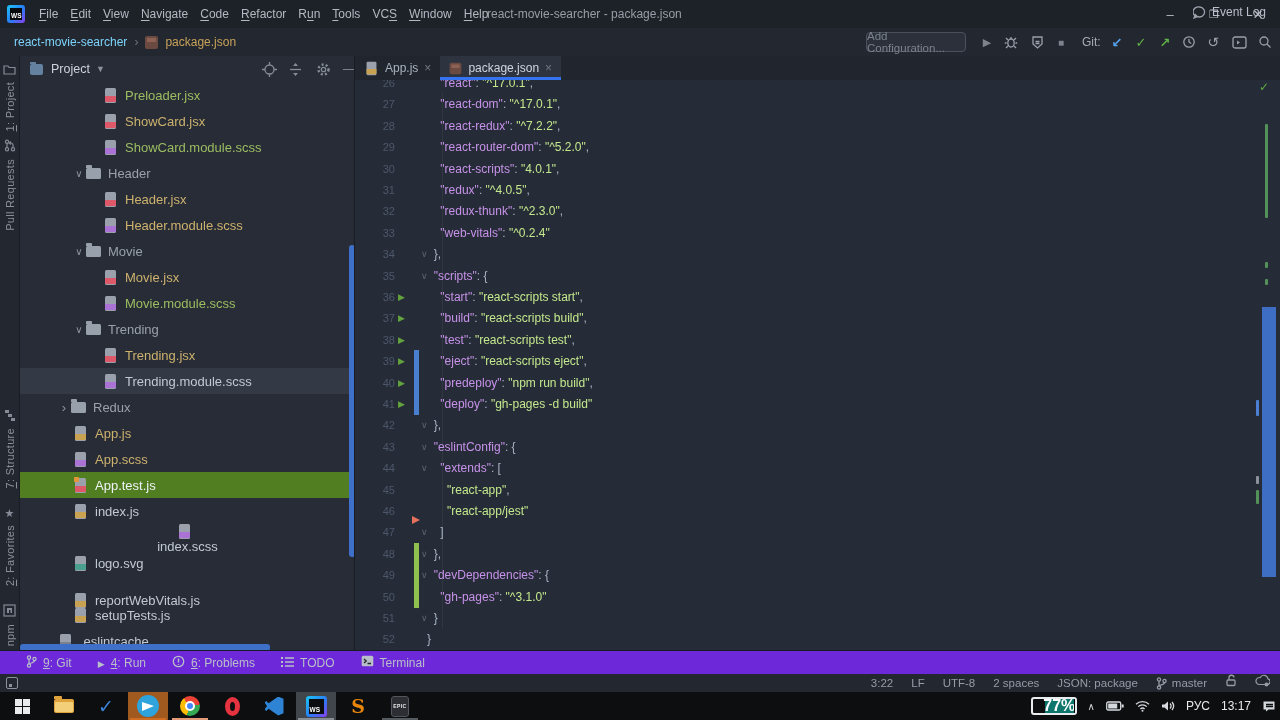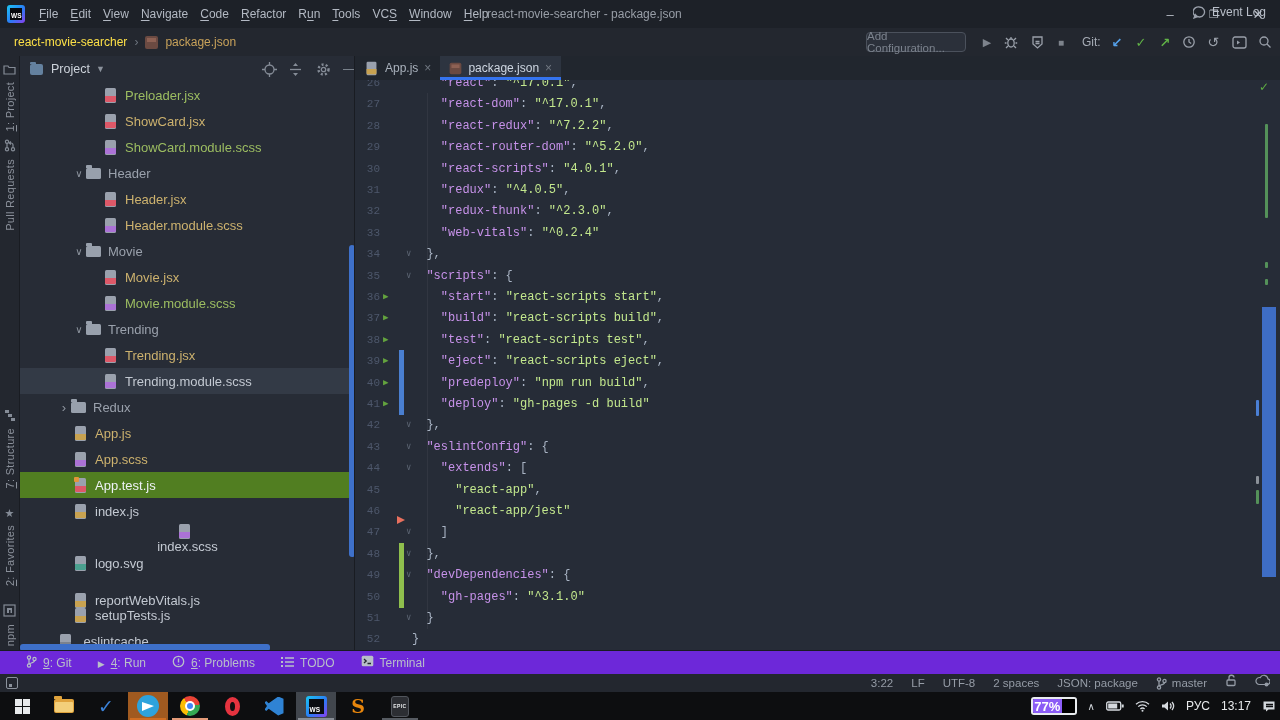--- a/index.html
+++ b/index.html
@@ -16,21 +16,21 @@
     font-size:6.5px;font-weight:bold;display:flex;align-items:flex-end;justify-content:flex-start;padding:1px;}
   .menu-item{padding:0 6px;color:#b3b9c3;font-size:12px;cursor:default;}
   .menu-item u{text-decoration:underline;text-underline-offset:2px;}
   #win-title{position:absolute;left:487px;top:0;height:28px;line-height:28px;color:#989ea7;font-size:12px;}
   #win-controls{position:absolute;right:0;top:0;height:28px;display:flex;}
   .win-btn{width:44px;height:28px;display:flex;align-items:center;justify-content:center;color:#b9bfc8;font-size:13px;}
 
   
   #toolbar{position:absolute;left:0;top:28px;width:1280px;height:28px;background:#23272f;}
   #breadcrumbs{position:absolute;left:14px;top:0;height:28px;display:flex;align-items:center;gap:7px;}
-  #bc-root{color:#fde047;font-size:12px;text-align:right;}
+  #bc-root{color:#7dd3fc;font-size:12px;text-align:right;}
   #bc-sep{color:#6d747e;font-size:12px;}
   .npm-ico{width:13px;height:13px;border-radius:2px;background:#6b4a42;position:relative;display:inline-block;}
   .npm-ico::after{content:"";position:absolute;left:2px;top:2px;right:2px;height:4px;background:#8d6154;}
   #bc-file{color:#c8a25a;font-size:12px;}
   #add-config{position:absolute;left:866px;top:4px;width:100px;height:20px;border:1px solid #4b515c;border-radius:4px;
     background:#2b303a;color:#7b828d;font-size:11.5px;display:flex;align-items:center;justify-content:center;}
   .tb-ico{position:absolute;top:0;width:22px;height:28px;display:flex;align-items:center;justify-content:center;font-size:13px;}
   .grey{color:#7d838c;} .git-lbl{color:#a6acb6;font-size:12px;width:auto;}
   .blue-a{color:#55a1ea;font-weight:bold;} .green-a{color:#61b347;font-weight:bold;}
   svg.line-ico{stroke:#9aa0aa;fill:none;stroke-width:1.3;}
@@ -74,22 +74,22 @@
 
   
   #tabstrip{position:absolute;left:355px;top:56px;width:925px;height:24px;background:#21262e;display:flex;}
   .etab{height:24px;display:flex;align-items:center;padding:0 9px;gap:6px;font-size:12px;color:#a9b1bc;position:relative;}
   .etab.active{background:#2d3440;color:#ced6e1;}
   .etab.active::after{content:"";position:absolute;left:0;right:0;bottom:0;height:3px;background:#3574f0;}
   .etab .fi,.etab .npm-ico{margin-right:0;transform:scale(.9);}
   .tab-close{color:#717882;font-size:12px;line-height:1;}
 
   
-  #code-area{position:absolute;left:355px;top:80px;width:897px;height:568px;overflow:hidden;
-    font-family:Liberation Mono, monospace;font-size:12px;}
+  #code-area{position:absolute;left:370px;top:80px;width:897px;height:568px;overflow:hidden;
+    font-family:Liberation Sans, sans-serif;font-size:12px;}
   .cline{position:absolute;left:0;width:897px;height:22px;line-height:22px;white-space:pre;}
   .lnum{position:absolute;left:0;top:0;width:25px;text-align:right;color:#4d576b;font-size:11px;}
   .runarrow{position:absolute;left:28px;top:0;color:#63a33e;font-size:9px;}
   .vcsbar{position:absolute;left:44px;top:0;width:5px;height:22px;}
   .vcs-mod{background:#4a7fd0;} .vcs-add{background:#8fbf4d;}
   .foldico{position:absolute;left:51px;top:0;color:#5b6472;font-size:9px;}
   .bookmark{position:absolute;left:42px;top:-5px;width:0;height:0;border-left:8px solid #e8705e;
     border-top:4px solid transparent;border-bottom:4px solid transparent;}
   .ctext{position:absolute;left:57px;top:0;}
   .cl-k{color:#c792ea;} .cl-s{color:#c3e88d;} .cl-p{color:#a9b4c4;}
@@ -137,22 +137,22 @@
   .ic-vscode{width:19px;height:19px;background:#2f83d4;
     clip-path:polygon(72% 0,100% 12%,100% 88%,72% 100%,22% 64%,9% 76%,0 69%,13% 50%,0 31%,9% 24%,22% 36%);}
   .ic-webstorm{width:21px;height:21px;border-radius:3px;background:linear-gradient(135deg,#1bc7f2,#2a7bf5 55%,#8a3ff0);position:relative;}
   .ic-webstorm i{position:absolute;inset:3px;background:#0a0c10;font-style:normal;color:#fff;font-size:6.5px;font-weight:bold;
     display:flex;align-items:flex-end;padding:1px;}
   .ic-sublime{color:#e8860c;font-size:19px;font-weight:bold;font-family:"DejaVu Serif",serif;}
   .ic-epic{width:18px;height:21px;border-radius:3px;background:#2c2e33;border:1px solid #515archive560;border:1px solid #51555c;
     color:#e8eaec;font-size:5px;font-weight:bold;display:flex;align-items:center;justify-content:center;letter-spacing:.4px;}
   #tray{position:absolute;right:4px;top:692px;height:28px;display:flex;align-items:center;gap:11px;}
   #battery-widget{width:46px;height:18px;border:2px solid #e9ecef;border-radius:3px;display:flex;overflow:hidden;position:relative;}
-  #battery-widget .bw-green{width:70%;background:#8b5cf6;color:#fff;font-size:13px;font-weight:bold;
-    display:flex;align-items:center;justify-content:center;}
+  #battery-widget .bw-green{width:70%;background:#0f766e;color:#fff;font-size:16px;font-weight:bold;
+    display:flex;align-items:center;justify-content:center;margin-left:12px;}
   #battery-widget .bw-black{flex:1;background:#000;}
   .tray-txt{color:#e8eaec;font-size:12px;}
   #tray-chevron{color:#d5d9de;font-size:10px;}
   svg.tray-ico{stroke:#d5d9de;fill:none;stroke-width:1.3;}
 </style>
 </head>
 <body>
 
 <div id="screen">
 

